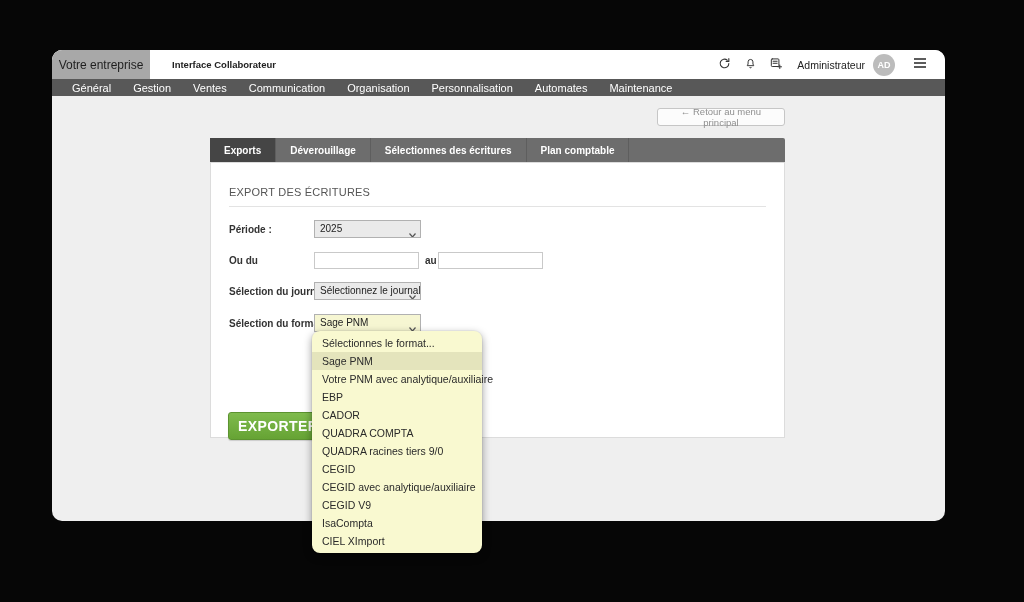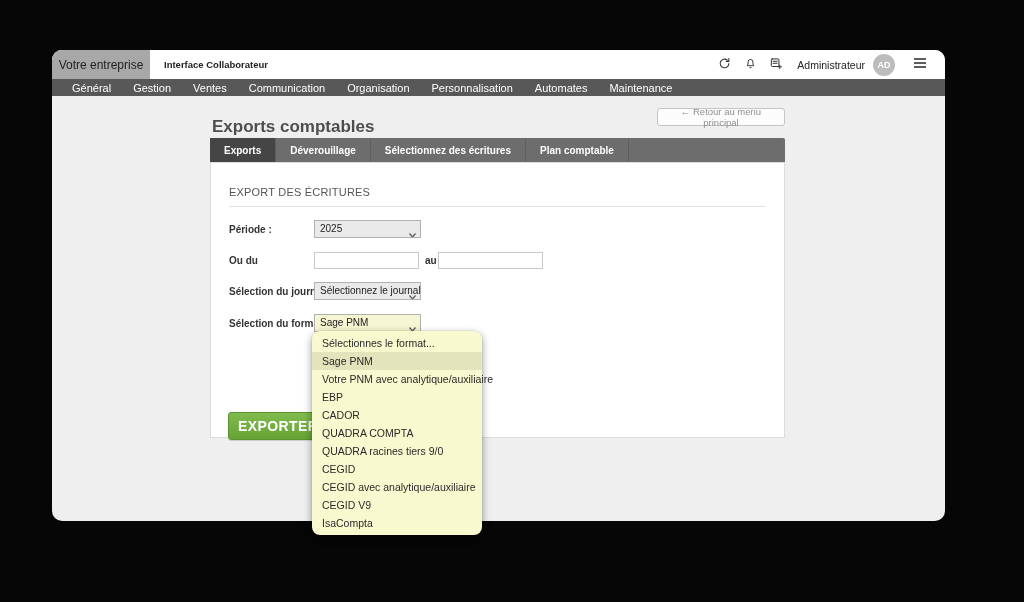--- a/index.html
+++ b/index.html
@@ -16,21 +16,21 @@
   
   .topbar{
     position:absolute;left:0;top:0;right:0;height:29px;background:#ffffff;
     border-radius:10px 10px 0 0;display:flex;align-items:center;
   }
   .company-tab{
     width:98px;height:29px;background:#a8a8a8;border-radius:10px 0 0 0;
     display:flex;align-items:center;justify-content:center;
     font-size:12px;color:#1f1f1f;cursor:default;
   }
-  .app-name{margin-left:14px;font-size:9.5px;font-weight:700;color:#222;}
+  .app-name{margin-left:22px;font-size:9.5px;font-weight:700;color:#222;}
   .topbar-right{margin-left:auto;display:flex;align-items:center;padding-right:12px;}
   .icon-btn{width:26px;height:22px;display:flex;align-items:center;justify-content:center;background:none;border:none;padding:0;cursor:pointer;}
   .user-name{font-size:10.5px;color:#222;margin:0 8px 0 8px;}
   .avatar{
     width:22px;height:22px;border-radius:50%;background:#bcbcbc;color:#fff;
     font-size:9px;font-weight:700;display:flex;align-items:center;justify-content:center;margin-right:12px;
   }
   .burger{width:26px;height:22px;display:flex;align-items:center;justify-content:center;background:none;border:none;cursor:pointer;padding:0;}
   
   .navbar{
@@ -157,33 +157,32 @@
   <span class="nav-item">Général</span>
       <span class="nav-item">Gestion</span>
       <span class="nav-item">Ventes</span>
       <span class="nav-item">Communication</span>
       <span class="nav-item">Organisation</span>
       <span class="nav-item">Personnalisation</span>
       <span class="nav-item">Automates</span>
       <span class="nav-item">Maintenance</span>
     </nav>
 
-  <h1 class="page-title">Exports comptables</h1>
   <button class="back-btn">← Retour au menu principal</button>
 
   <div class="tabbar">
 
   <div class="tab active">
         <span>Exports</span>
       </div>
       <div class="tab">
         <span>Déverouillage</span>
       </div>
       <div class="tab">
-        <span>Sélectionnez des écritures</span>
+        <span>Sélectionnes des écritures</span>
       </div>
       <div class="tab">
         <span>Plan comptable</span>
       </div>
     </div>
 
   <div class="card">
     <div class="section-title">EXPORT DES ÉCRITURES</div>
     <div class="divider"></div>
 
@@ -231,15 +230,16 @@
       <li class="dd-option selected">Sage PNM</li>
       <li class="dd-option">Votre PNM avec analytique/auxiliaire</li>
       <li class="dd-option">EBP</li>
       <li class="dd-option">CADOR</li>
       <li class="dd-option">QUADRA COMPTA</li>
       <li class="dd-option">QUADRA racines tiers 9/0</li>
       <li class="dd-option">CEGID</li>
       <li class="dd-option">CEGID avec analytique/auxiliaire</li>
       <li class="dd-option">CEGID V9</li>
       <li class="dd-option">IsaCompta</li>
+      <li class="dd-option">CIEL XImport</li>
     </ul>
 
 </div>
 
 </body></html>

